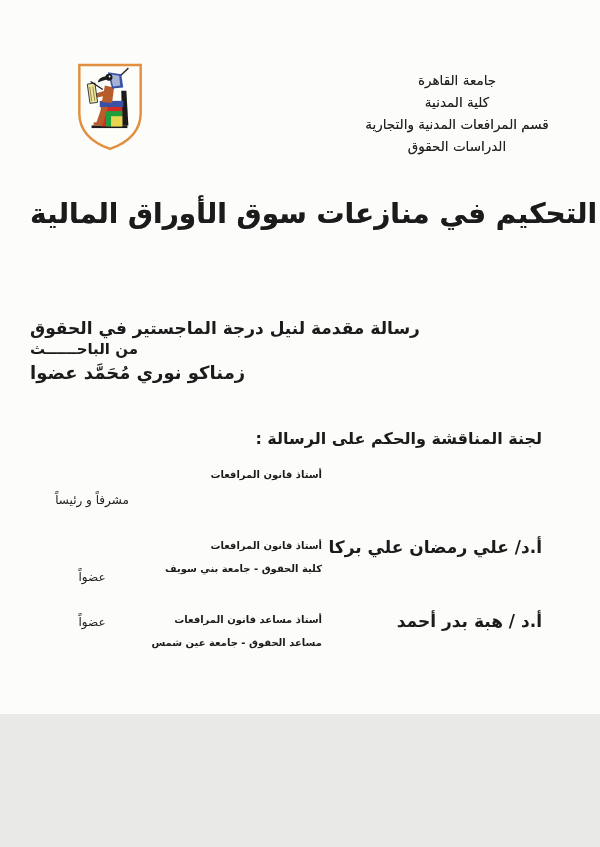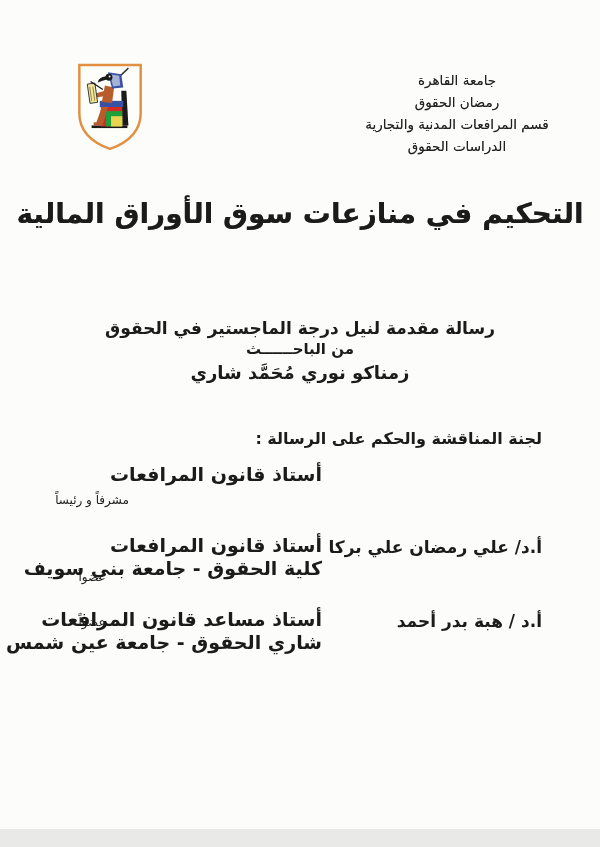--- a/index.html
+++ b/index.html
@@ -2,29 +2,29 @@
 <html lang="ar"><head>
 <meta charset="utf-8">
 <style>
   html,body{margin:0;padding:0;}
   body{
     background:#e9e9e7;
     font-family:"DejaVu Sans","Liberation Sans",sans-serif;
   }
   .page{
     position:relative;
-    width:600px;height:829px;
+    width:600px;height:714px;
     margin:0 auto;
     background:#fcfcfa;
     color:#1b1b1b;
     overflow:hidden;
     direction:rtl;
   }
   .abs{position:absolute;}
-  .center{left:0;right:0;text-align:center;}
+  .center{left:0;right:0;text-align:left;padding-left:30px;}
   .ar{direction:rtl;unicode-bidi:isolate;}
   .header-block{
     top:69px;right:18px;width:250px;
     text-align:center;
     font-size:13.5px;line-height:22px;
     white-space:nowrap;
     color:#202020;
     text-shadow:0 0 .4px rgba(0,0,0,.45);
   }
   .logo-box{left:74px;top:62px;width:72px;height:90px;}
@@ -40,21 +40,21 @@
   .committee-heading{
     top:422px;right:58px;
     font-size:16px;font-weight:bold;margin-top:7px;
   }
   .member-name{
     right:58px;text-align:right;
     font-size:17px;font-weight:bold;white-space:nowrap;
   }
   .member-titles{
     left:126px;width:196px;text-align:right;
-    font-size:19px;font-weight:bold;line-height:23px;
+    font-size:10px;font-weight:bold;line-height:23px;
     white-space:nowrap;
   }
   .member-role{
     left:40px;width:104px;text-align:center;
     font-size:12px;font-weight:normal;
   }
   .year-line{
     top:726px;font-size:20px;font-weight:bold;
     letter-spacing:.5px;
   }
@@ -100,47 +100,47 @@
       <polygon points="35,12 44,13.5 45,23 38,24" fill="#ffffff" opacity="0.55"></polygon>
 
       <circle cx="34" cy="15" r="3.4" fill="#1b1b1b"></circle>
       <path d="M31,14 Q24,15 23,20 Q28,18 32,17 Z" fill="#1b1b1b"></path>
       <circle cx="34.6" cy="14.2" r="0.9" fill="#ffffff"></circle>
     </svg>
   </div>
 
   <div class="abs header-block">
     <div class="ar">جامعة القاهرة</div>
-    <div class="ar">رمضان الحقوق</div>
+    <div class="ar">كلية المدنية</div>
     <div class="ar">قسم المرافعات المدنية والتجارية</div>
     <div class="ar">الدراسات الحقوق</div>
   </div>
 
   <div class="abs center title-main ar">التحكيم في منازعات سوق الأوراق المالية</div>
 
   <div class="abs center statement ar">رسالة مقدمة لنيل درجة الماجستير في الحقوق</div>
 
   <div class="abs center by-label ar">من الباحــــــث</div>
-  <div class="abs center researcher ar">زمناكو نوري مُحَمَّد شاري</div>
+  <div class="abs center researcher ar">زمناكو نوري مُحَمَّد عضوا</div>
 
   <div class="abs committee-heading ar">لجنة المناقشة والحكم على الرسالة :</div>
 
   <div class="abs member-titles" style="top:463px">
     <div class="ar">أستاذ قانون المرافعات</div>
   </div>
   <div class="abs member-role ar" style="top:493px">مشرفاً و رئيساً</div>
 
   <div class="abs member-name ar" style="top:537px">أ.د/ علي رمضان علي بركا</div>
   <div class="abs member-titles" style="top:534px">
     <div class="ar">أستاذ قانون المرافعات</div>
     <div class="ar">كلية الحقوق - جامعة بني سويف</div>
   </div>
   <div class="abs member-role ar" style="top:570px">عضواً</div>
 
   <div class="abs member-name ar" style="top:611px">أ.د / هبة بدر أحمد</div>
   <div class="abs member-titles" style="top:608px">
     <div class="ar">أستاذ مساعد قانون المرافعات</div>
-    <div class="ar">شاري الحقوق - جامعة عين شمس</div>
+    <div class="ar">مساعد الحقوق - جامعة عين شمس</div>
   </div>
   <div class="abs member-role ar" style="top:615px">عضواً</div>
 
 
 </div>
 
 </body></html>

